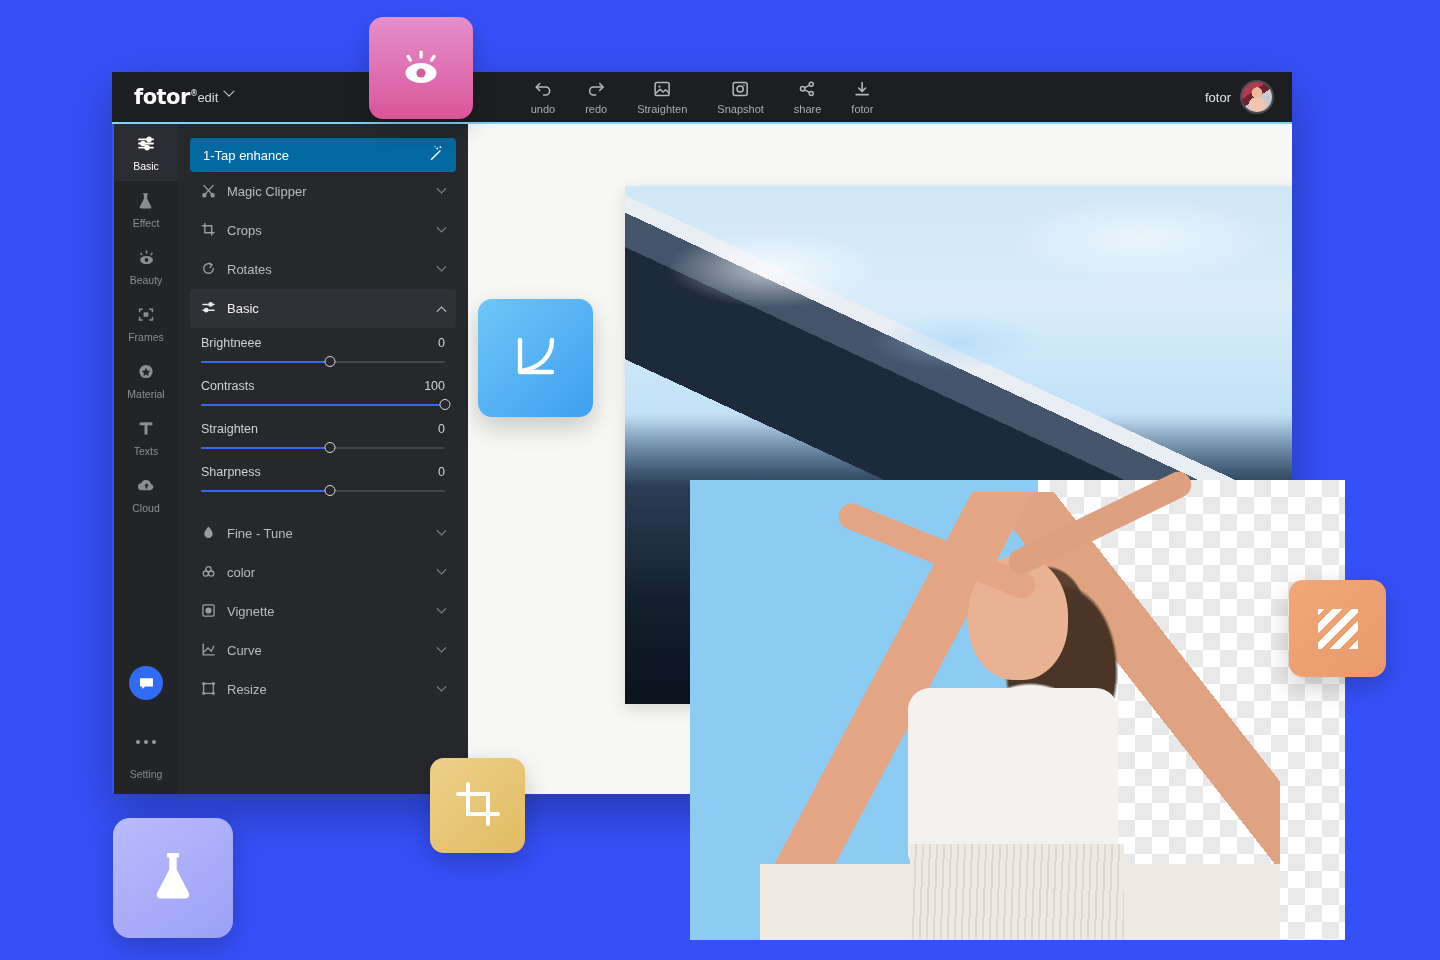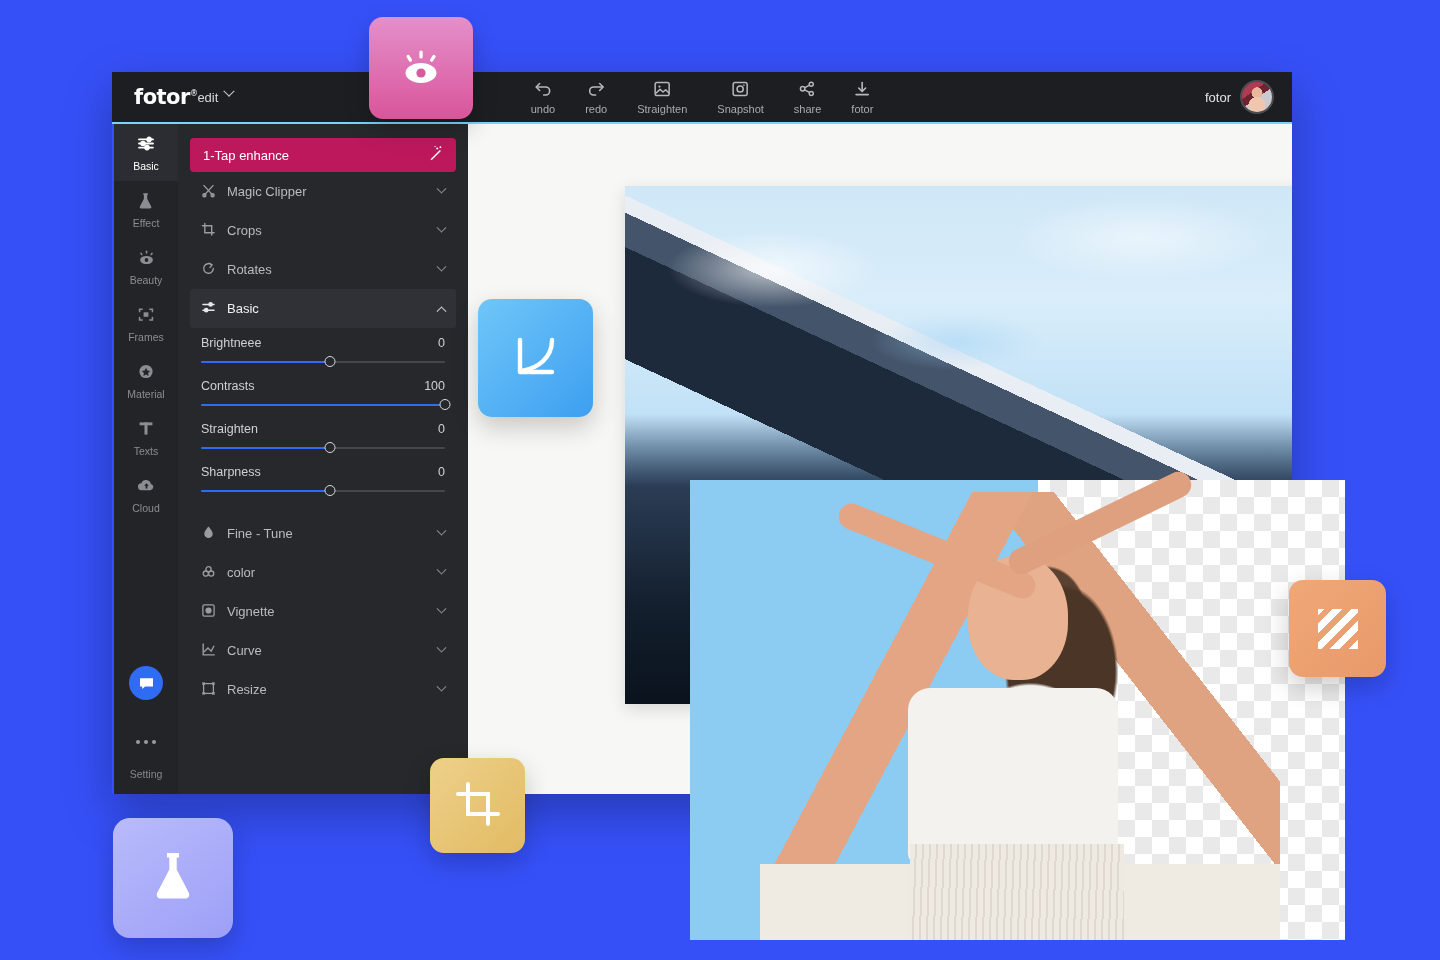--- a/index.html
+++ b/index.html
@@ -107,21 +107,21 @@
   
   .panel {
     position: absolute; left: 66px; top: 52px;
     width: 290px; height: calc(100% - 52px);
     background: #27282c;
     padding: 14px 12px 0;
     overflow: hidden;
   }
   .enhance-btn {
     height: 34px; border-radius: 4px;
-    background: #be185d;
+    background: #0369a1;
     display: flex; align-items: center; justify-content: space-between;
     padding: 0 13px;
     color: #fff; font-size: 13px; cursor: pointer;
   }
   .panel-row {
     height: 39px;
     display: flex; align-items: center;
     padding: 4px 11px;
     color: #b9bbc0; font-size: 13px;
     cursor: pointer; border-radius: 3px;

